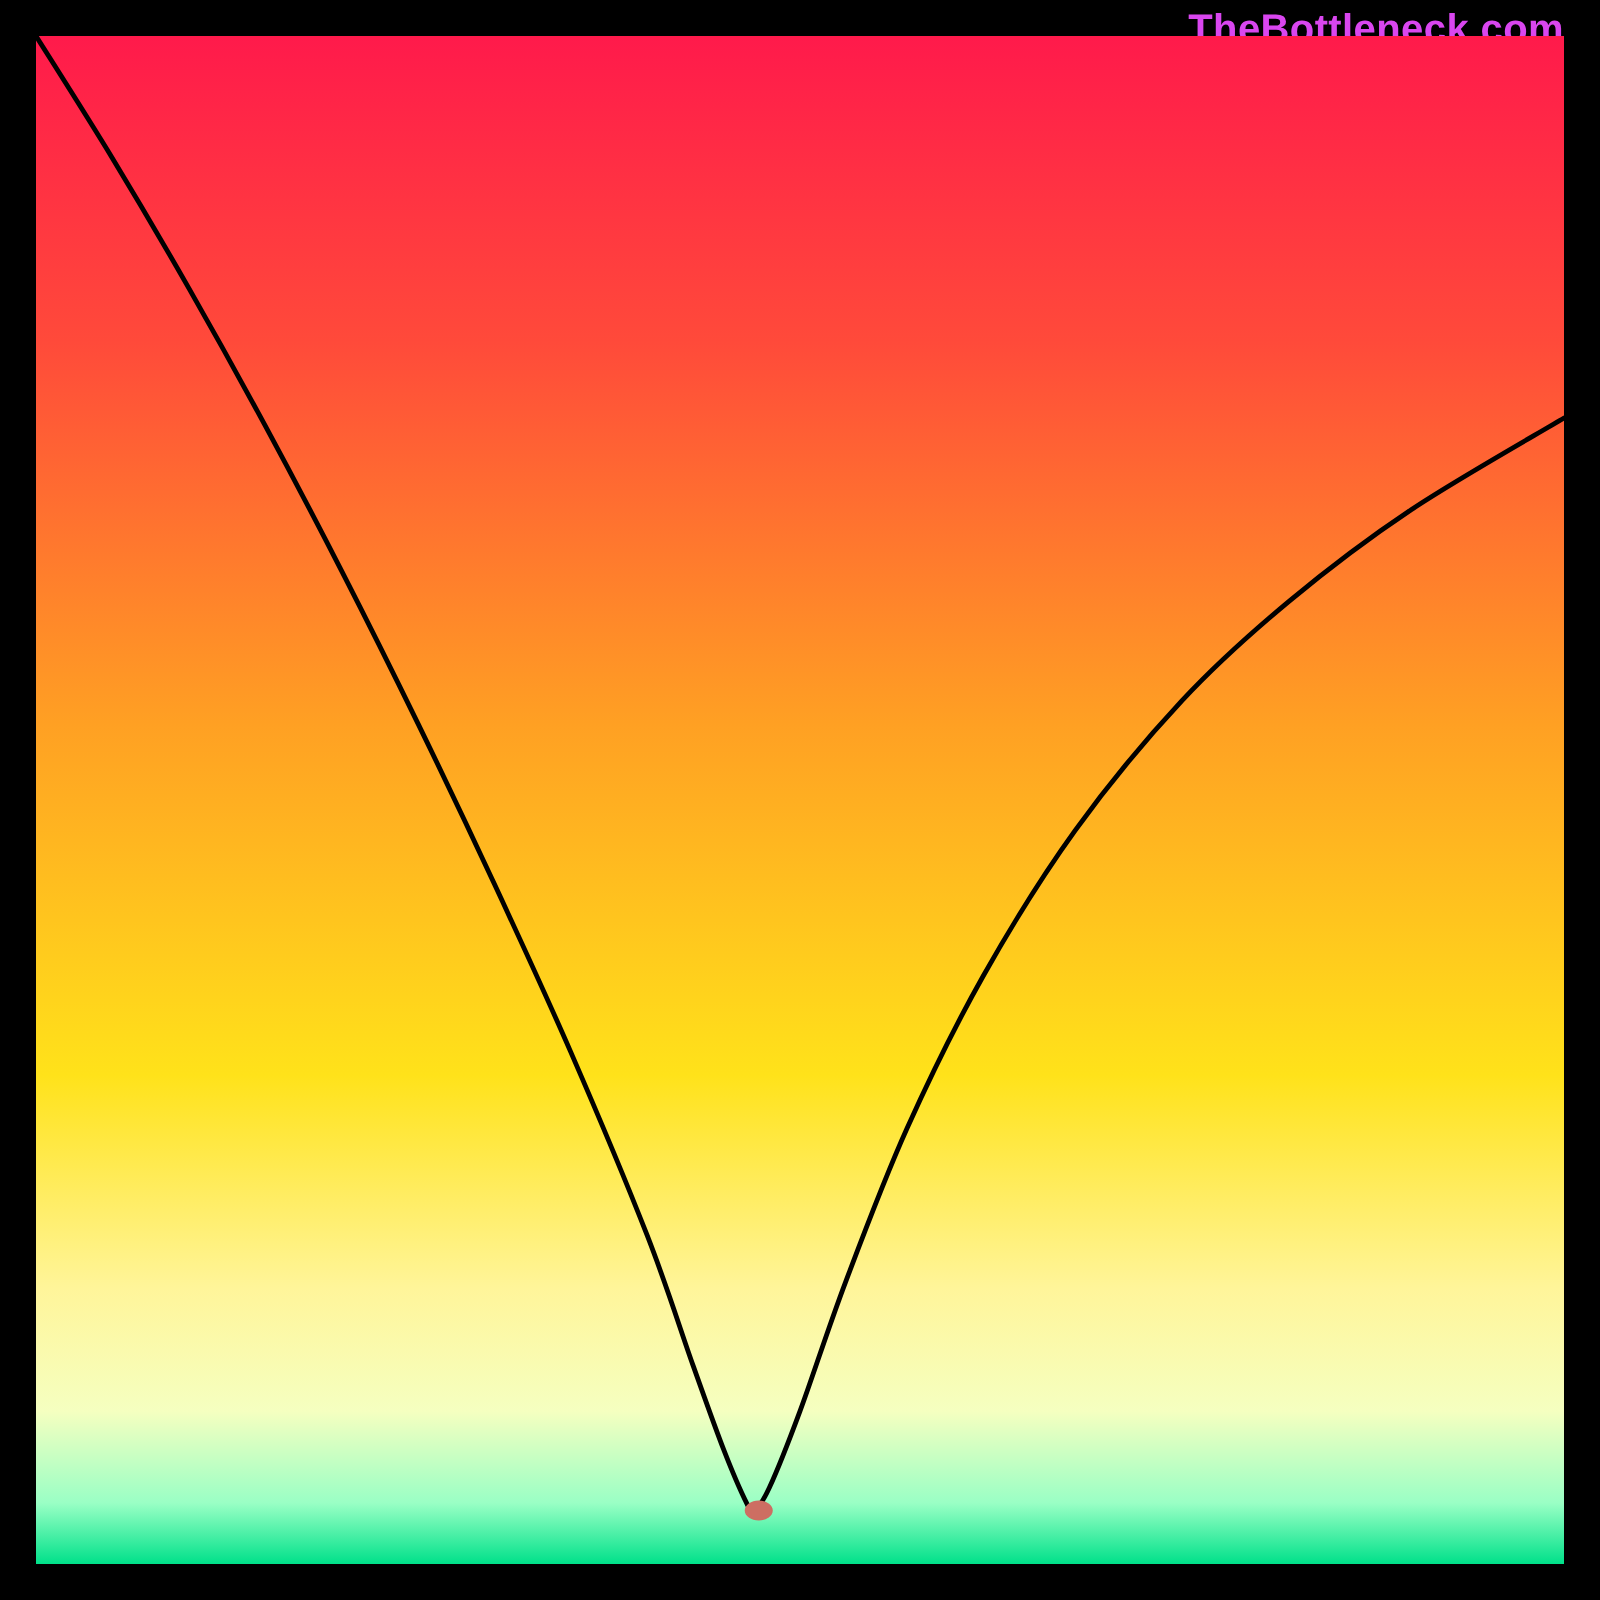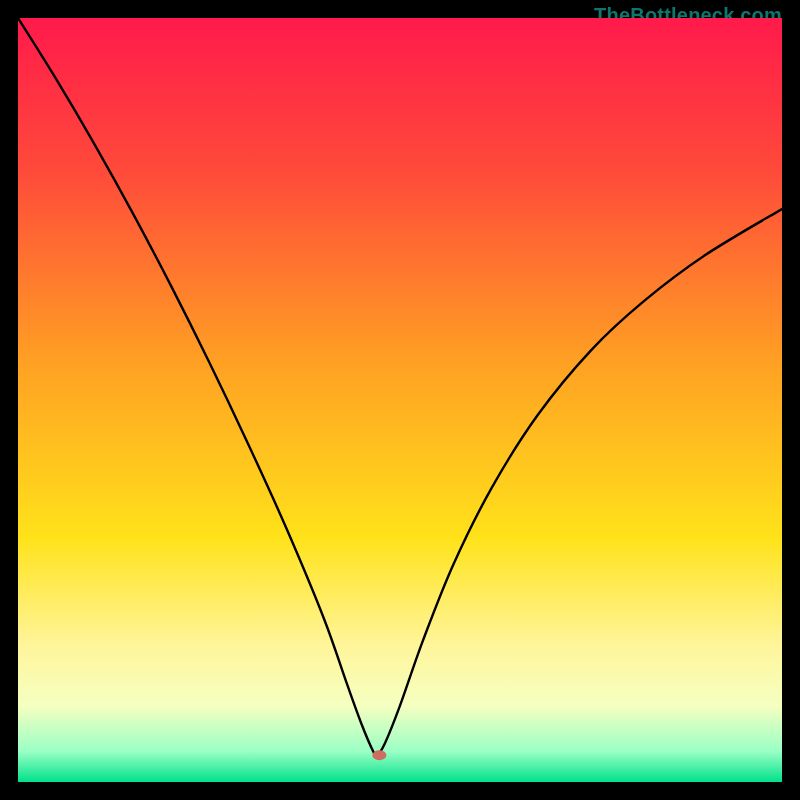--- a/index.html
+++ b/index.html
@@ -20,21 +20,21 @@
     position: absolute;
     left: 18px;
     top: 18px;
     width: 764px;
     height: 764px;
   }
   .watermark {
     position: absolute;
     top: 4px;
     right: 18px;
-    color: #0f766e;
+    color: #d946ef;
     font-size: 20px;
     font-weight: 600;
     letter-spacing: 0.2px;
     user-select: none;
   }
   svg { display: block; }
 </style>
 </head>
 <body>
 

